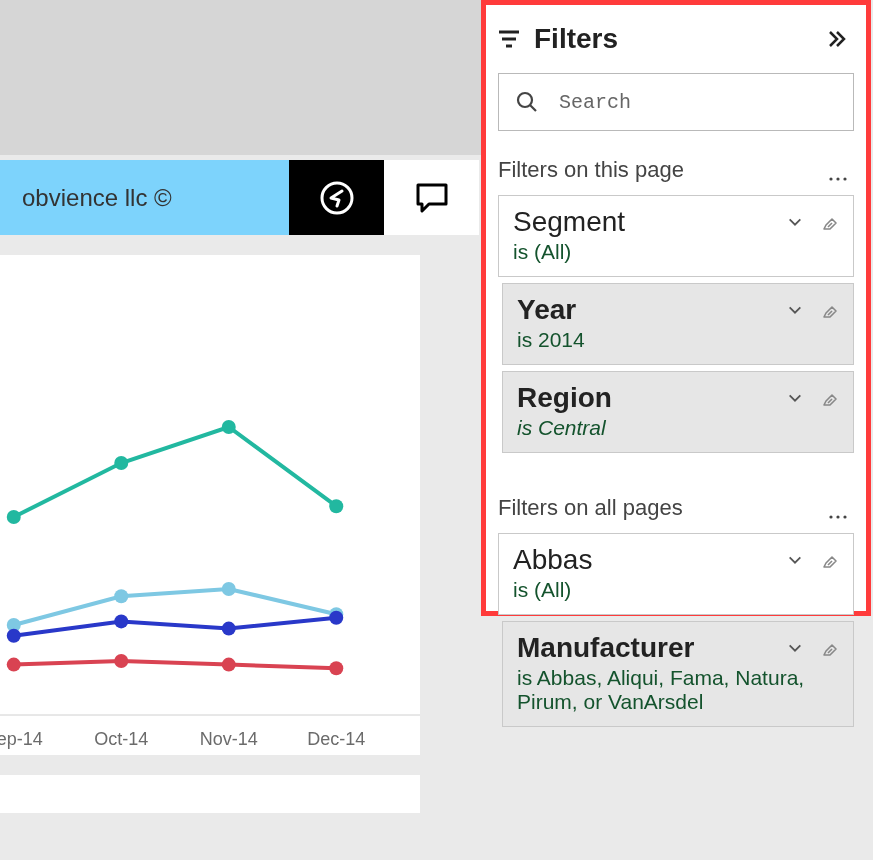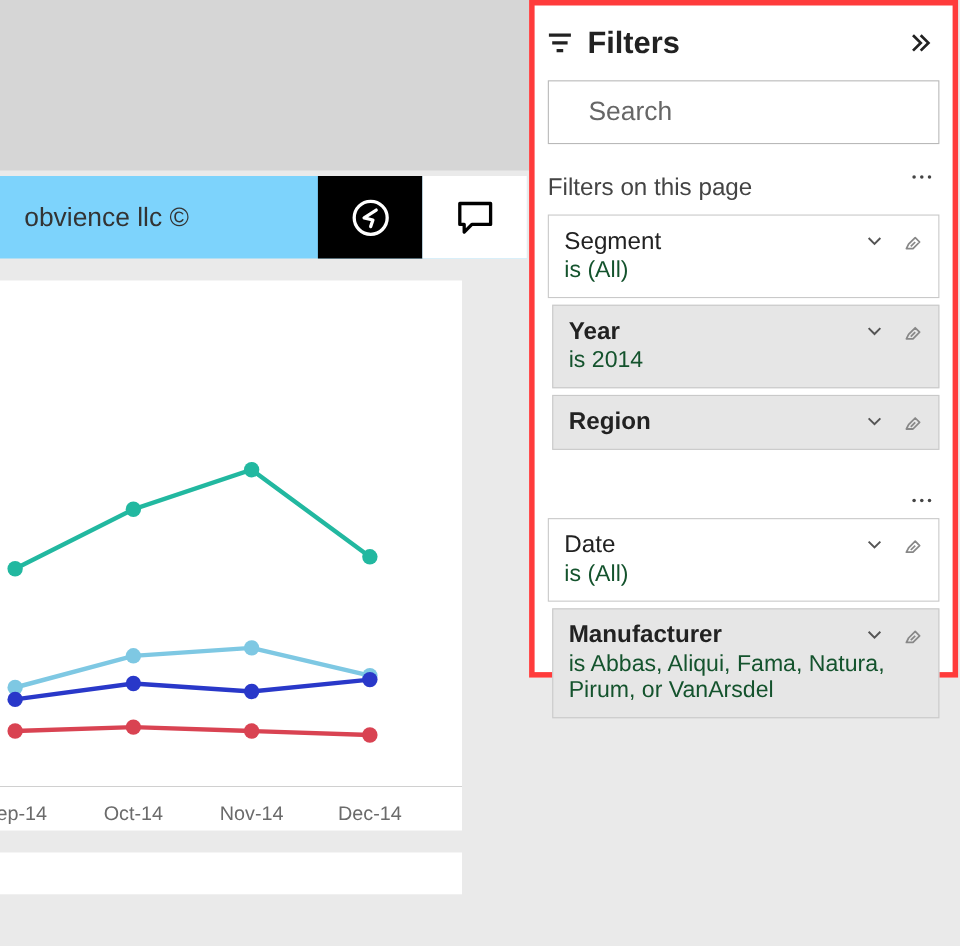--- a/index.html
+++ b/index.html
@@ -120,50 +120,51 @@
     border: 1px solid #b9b9b9;
     background: #fff;
     display: flex;
     align-items: center;
     padding: 0 16px;
     gap: 20px;
   }
   .search-box input {
     border: none;
     outline: none;
-    font-size: 24px;
+    font-size: 20px;
     color: #333;
     flex: 1;
     background: transparent;
+    font-family: Liberation Mono, monospace;
   }
   .search-box input::placeholder { color: #666; }
 
   .section-header {
     display: flex;
-    align-items: flex-start;
+    align-items: flex-end;
     padding: 8px 18px 6px 12px;
     font-size: 22px;
     color: #444;
   }
   .section-header .dots { margin-left: auto; color: #555; font-size: 18px; letter-spacing: 3px; }
 
   .filter-card {
     margin: 6px 12px;
     border: 1px solid #c9c9c9;
     background: #fff;
     padding: 10px 14px 12px 14px;
     position: relative;
   }
   .filter-card.applied { background: #e6e6e6; margin-left: 16px; }
   .filter-card .row1 {
     display: flex;
     align-items: center;
   }
   .filter-card .title {
-    font-size: 22px;
+    font-size: 28px;
     color: #222;
   }
   .filter-card.applied .title { font-weight: 700; }
   .filter-card.applied.italic .title { }
   .filter-card .subtitle {
     margin-top: 2px;
     font-size: 21px;
     color: #14532d;
   }
   .filter-card.applied.italic .subtitle { font-style: italic; }
@@ -323,38 +324,40 @@
                   </svg>
                 </span>
                 <span>
                   <svg class="icon eraser" width="20" height="20" viewBox="0 0 20 20">
                     <path d="M7 13 L13 7 L17 11 L11 17 L5 17 Z" stroke="#888" stroke-width="1.6" fill="none" stroke-linejoin="round"></path>
                     <line x1="9" y1="15" x2="13" y2="11" stroke="#888" stroke-width="1.6"></line>
                   </svg>
                 </span>
               </span>
             </div>
+            <div class="subtitle">is Central</div>
           </div>
         </div>
 
       <div style="height:28px"></div>
 
       <div class="section-header">
+        <span>Filters on all pages</span>
         <span class="dots">
           <svg class="icon" width="20" height="8" viewBox="0 0 20 8">
             <circle cx="3" cy="4" r="1.6" fill="#444"></circle>
               <circle cx="10" cy="4" r="1.6" fill="#444"></circle>
               <circle cx="17" cy="4" r="1.6" fill="#444"></circle>
           </svg>
         </span>
       </div>
       <div id="section-all">
           <div class="filter-card">
             <div class="row1">
-              <span class="title">Date</span>
+              <span class="title">Abbas</span>
               <span class="card-icons">
                 <span>
                   <svg class="icon chev" width="18" height="18" viewBox="0 0 18 18">
                     <path d="M3 6 L9 12 L15 6" stroke="#555" stroke-width="2" fill="none"></path>
                   </svg>
                 </span>
                 <span>
                   <svg class="icon eraser" width="20" height="20" viewBox="0 0 20 20">
                     <path d="M7 13 L13 7 L17 11 L11 17 L5 17 Z" stroke="#888" stroke-width="1.6" fill="none" stroke-linejoin="round"></path>
                     <line x1="9" y1="15" x2="13" y2="11" stroke="#888" stroke-width="1.6"></line>

